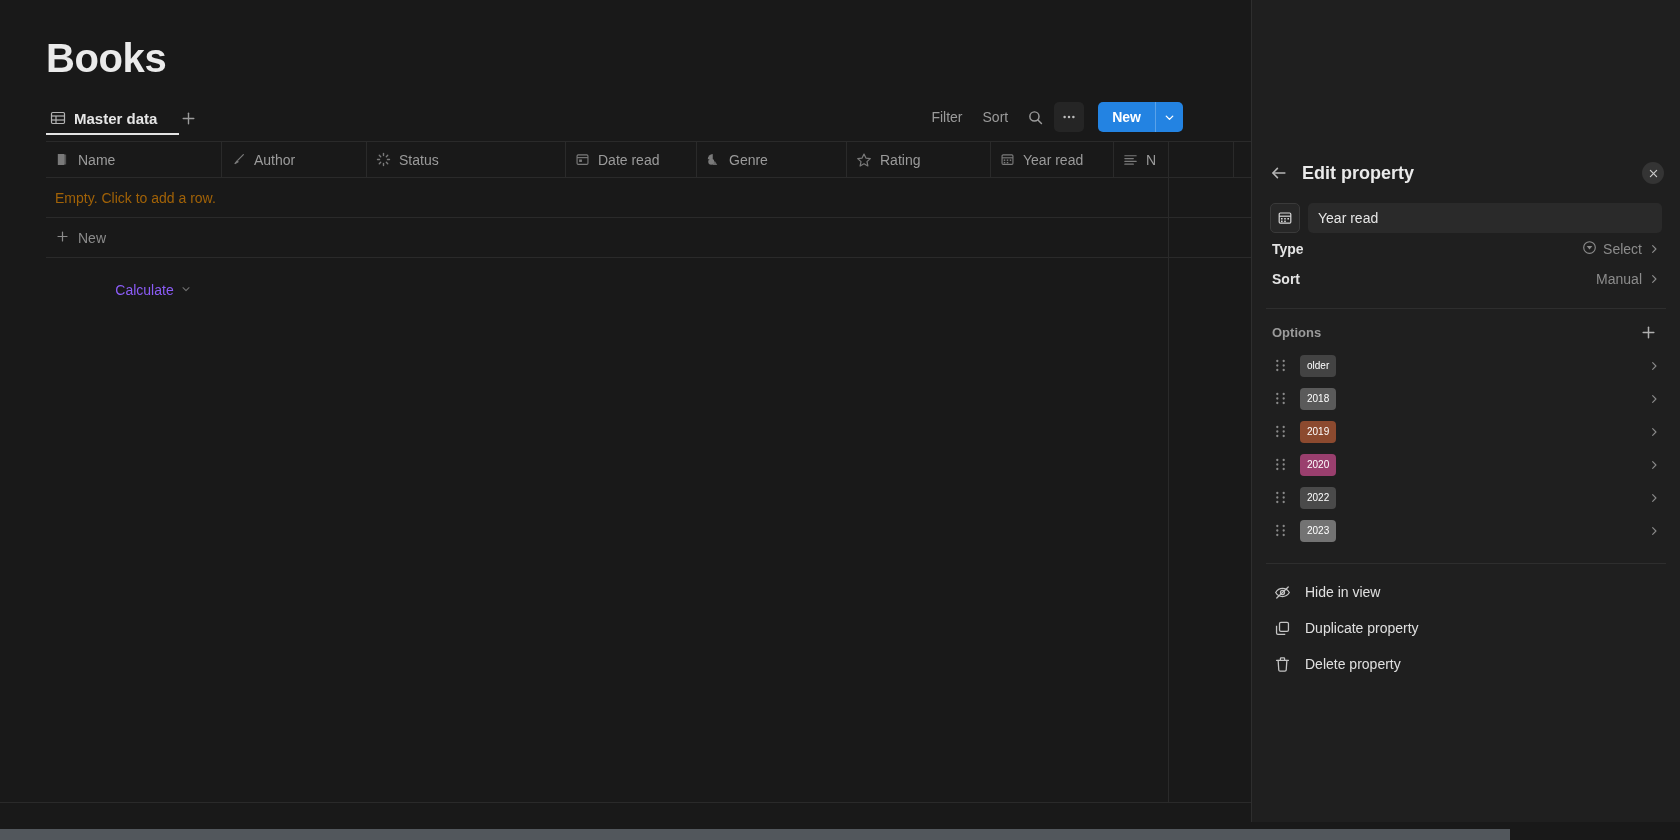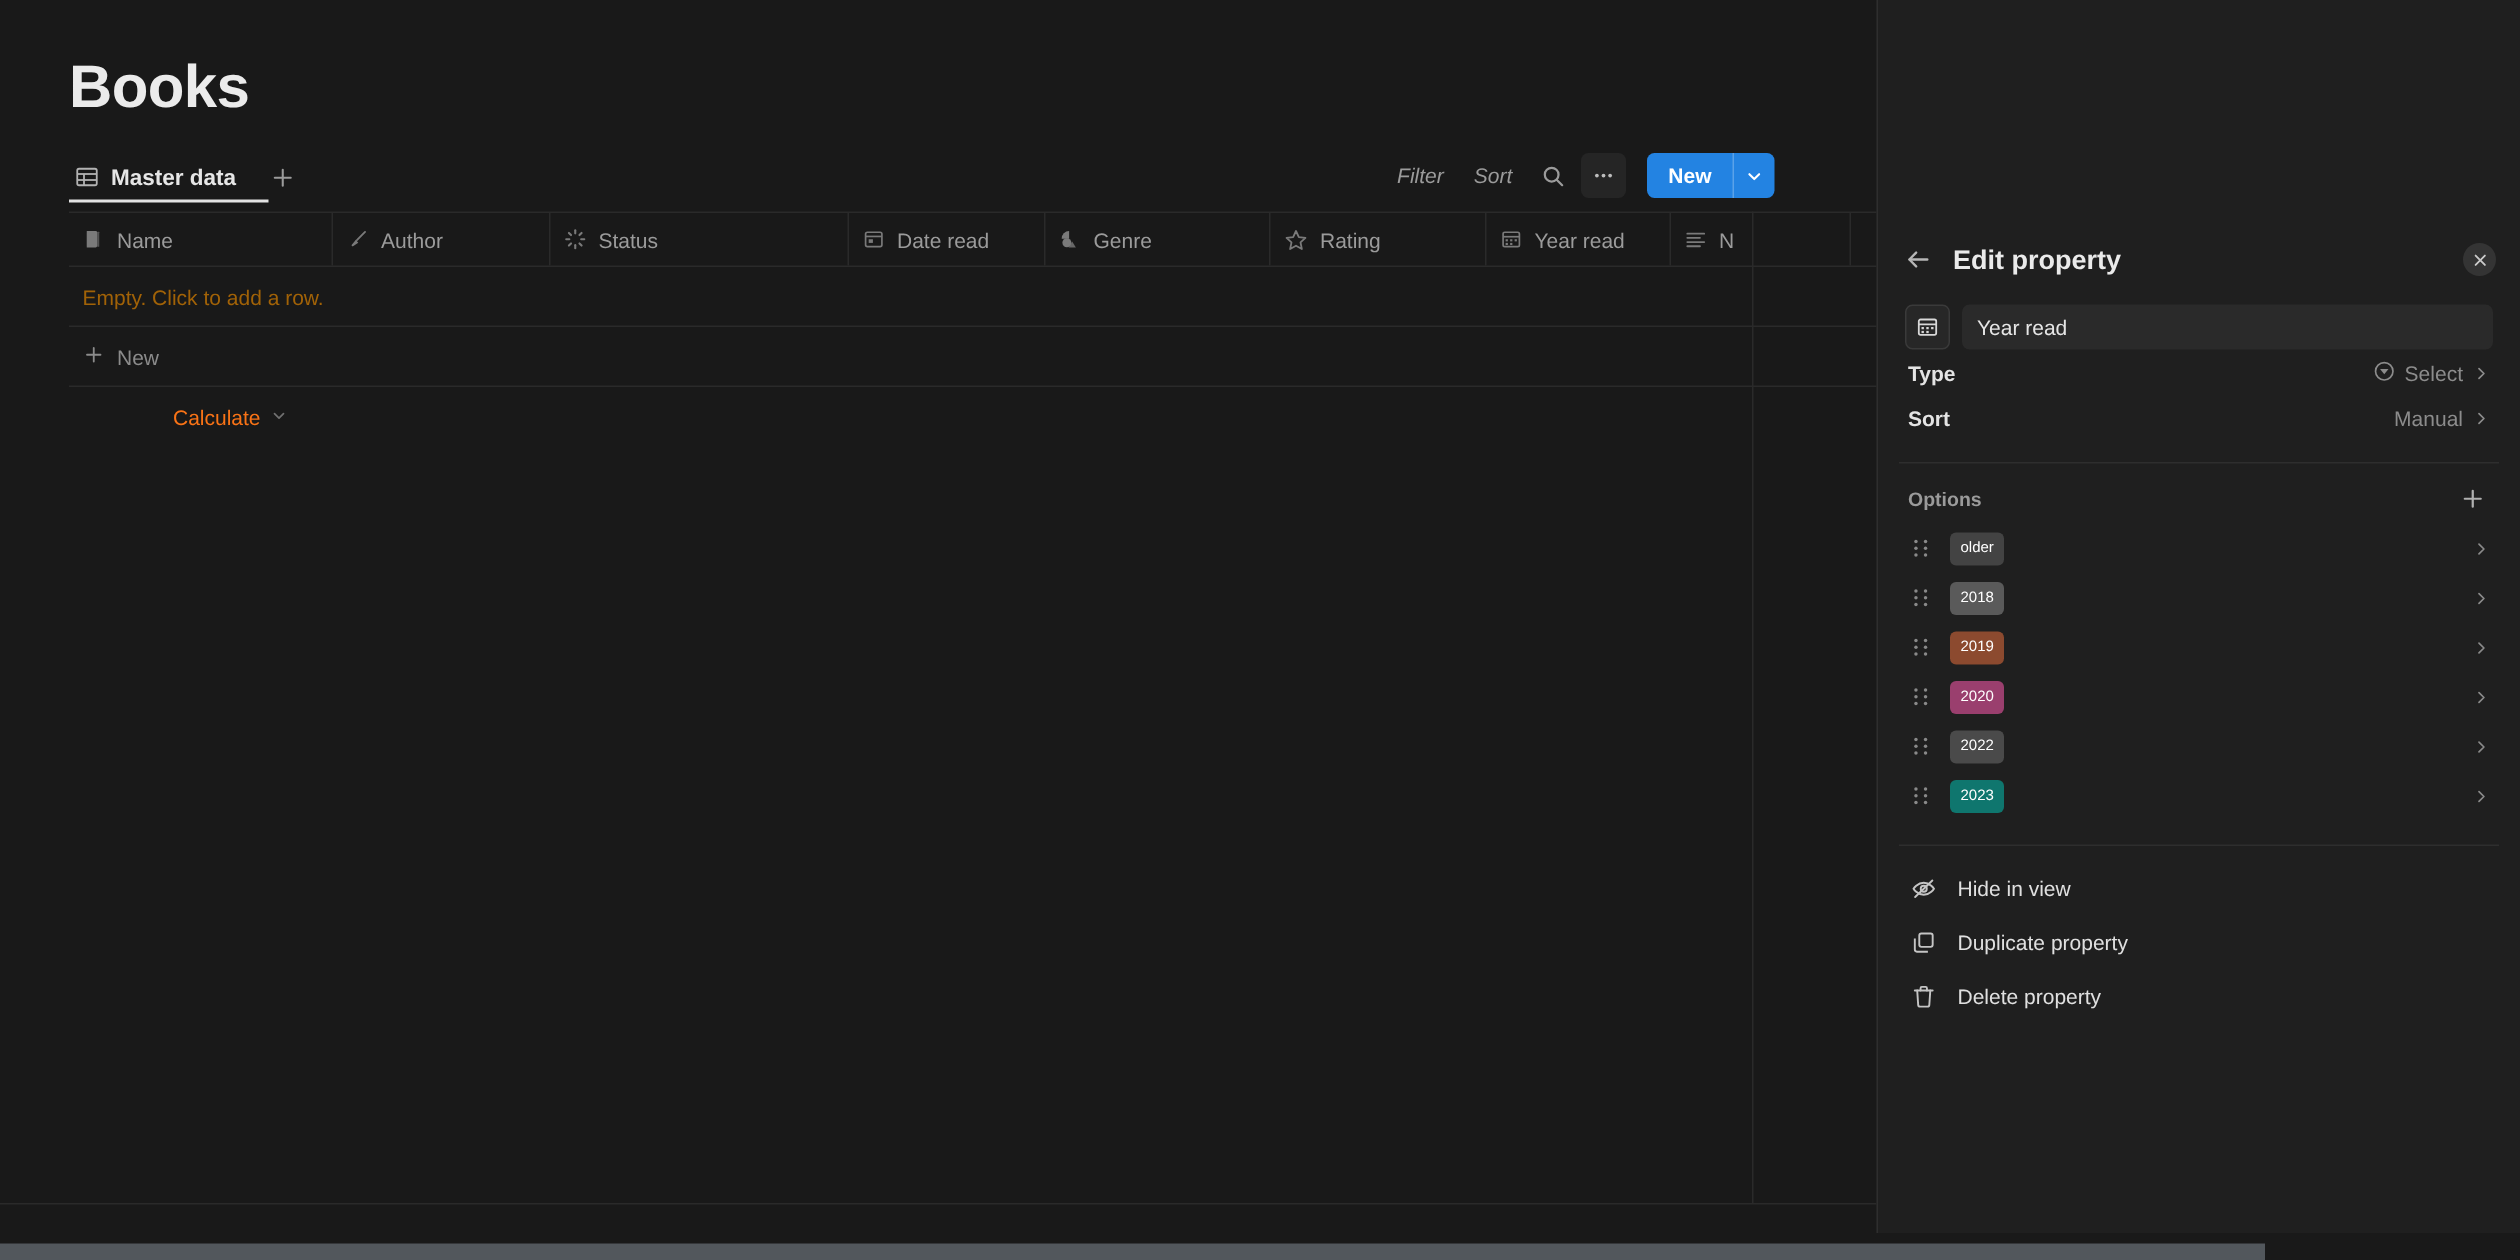--- a/index.html
+++ b/index.html
@@ -48,21 +48,21 @@
     color: #9b9b9b; cursor: pointer;
   }
 
   
   #toolbar {
     position: absolute; right: 68px; top: 100px;
     display: flex; align-items: center; gap: 4px; height: 34px;
   }
   .tb-text {
     font-size: 14px; color: #9b9b9b; padding: 6px 8px;
-    cursor: pointer; border-radius: 4px; font-style: italic;
+    cursor: pointer; border-radius: 4px;
   }
   .tb-icon {
     width: 30px; height: 30px; border-radius: 5px;
     display: flex; align-items: center; justify-content: center;
     color: #9b9b9b; cursor: pointer;
   }
   #more-btn { background: #252525; }
   #new-btn-group {
     display: flex; align-items: stretch; margin-left: 10px;
     border-radius: 5px; overflow: hidden; background: #2383e2;
@@ -102,22 +102,22 @@
     height: 40px; display: flex; align-items: center;
     padding-left: 9px; font-size: 14px; color: #a16207;
     border-bottom: 1px solid #2a2a2a; cursor: pointer;
   }
   #new-row {
     height: 40px; display: flex; align-items: center; gap: 8px;
     padding-left: 9px; font-size: 14px; color: #8b8b8b;
     border-bottom: 1px solid #2a2a2a; cursor: pointer;
   }
   #calc-row {
-    height: 40px; display: flex; align-items: center;
-    font-size: 14px; color: #f97316;
+    height: 40px; display: flex; align-items: flex-end;
+    font-size: 14px; color: #8b5cf6;
   }
   #calc-cell {
     width: 215px; display: flex; align-items: center;
     justify-content: center; gap: 6px; cursor: pointer;
   }
 
   
   #col-rule {
     position: absolute; left: 1168px; top: 141px;
     width: 1px; height: 661px; background: #2a2a2a;
@@ -599,21 +599,21 @@
         <span class="drag-handle">
           <svg width="11" height="15" viewBox="0 0 11 15" fill="#8a8a8a">
             <circle cx="2.3" cy="3" r="1.15"></circle>
             <circle cx="8.7" cy="3" r="1.15"></circle>
             <circle cx="2.3" cy="7.5" r="1.15"></circle>
             <circle cx="8.7" cy="7.5" r="1.15"></circle>
             <circle cx="2.3" cy="12" r="1.15"></circle>
             <circle cx="8.7" cy="12" r="1.15"></circle>
           </svg>
         </span>
-        <span class="chip" style="background: #0f766e; color: rgb(255, 255, 255);">2023</span>
+        <span class="chip" style="background: #737373; color: rgb(255, 255, 255);">2023</span>
         <span class="opt-spacer"></span>
         <span class="opt-chev">
           <svg width="12" height="12" viewBox="0 0 16 16" fill="none" stroke="#8a8a8a" stroke-width="1.5" stroke-linecap="round" stroke-linejoin="round">
             <polyline points="6.2,3.6 10.6,8 6.2,12.4"></polyline>
           </svg>
         </span>
       </div>
     </div>
 
   <div id="panel-div2"></div>

